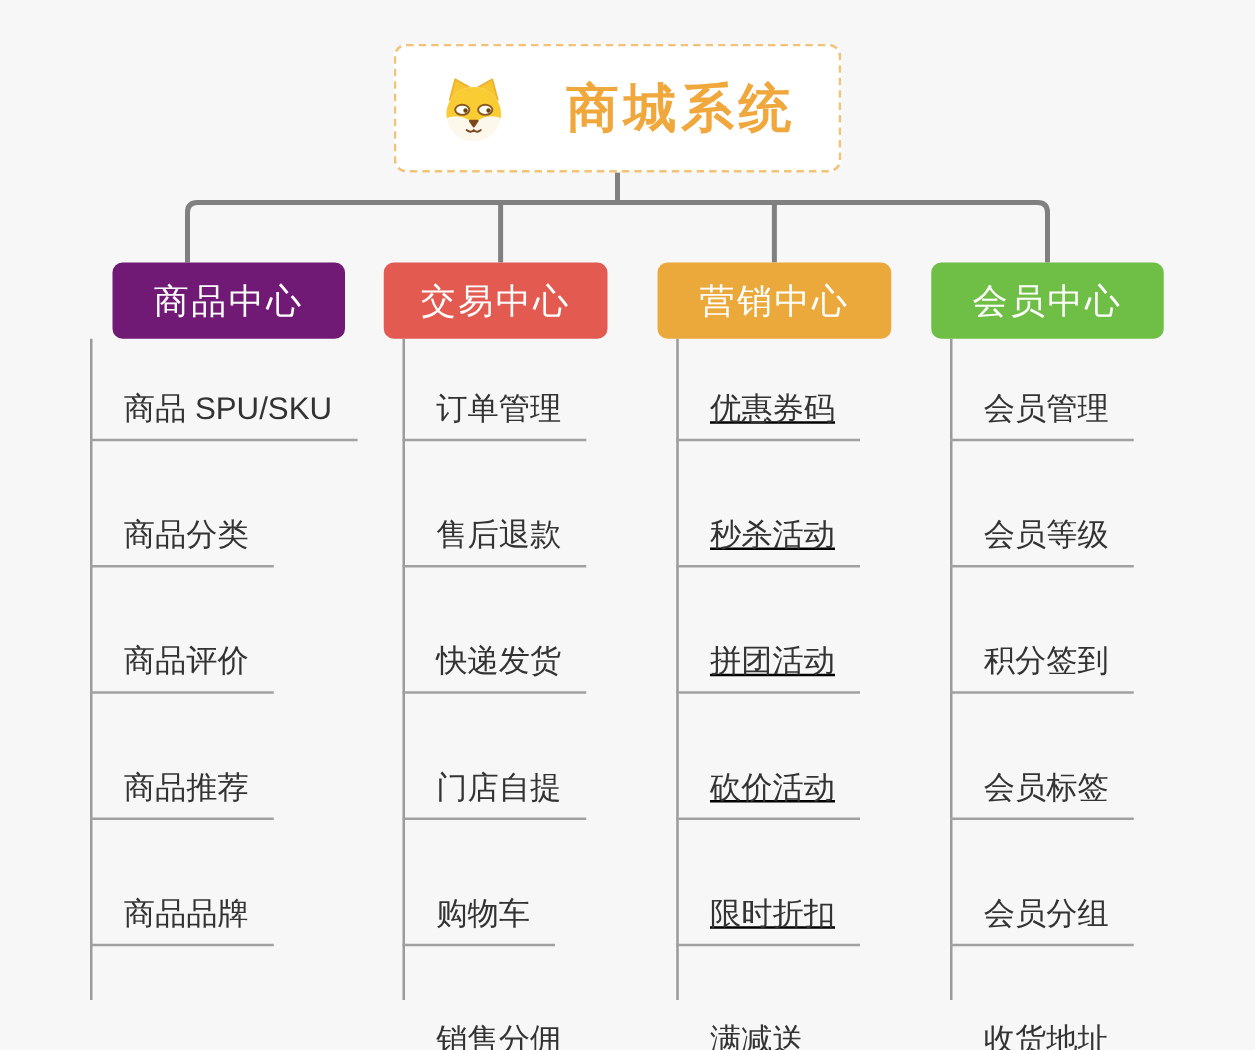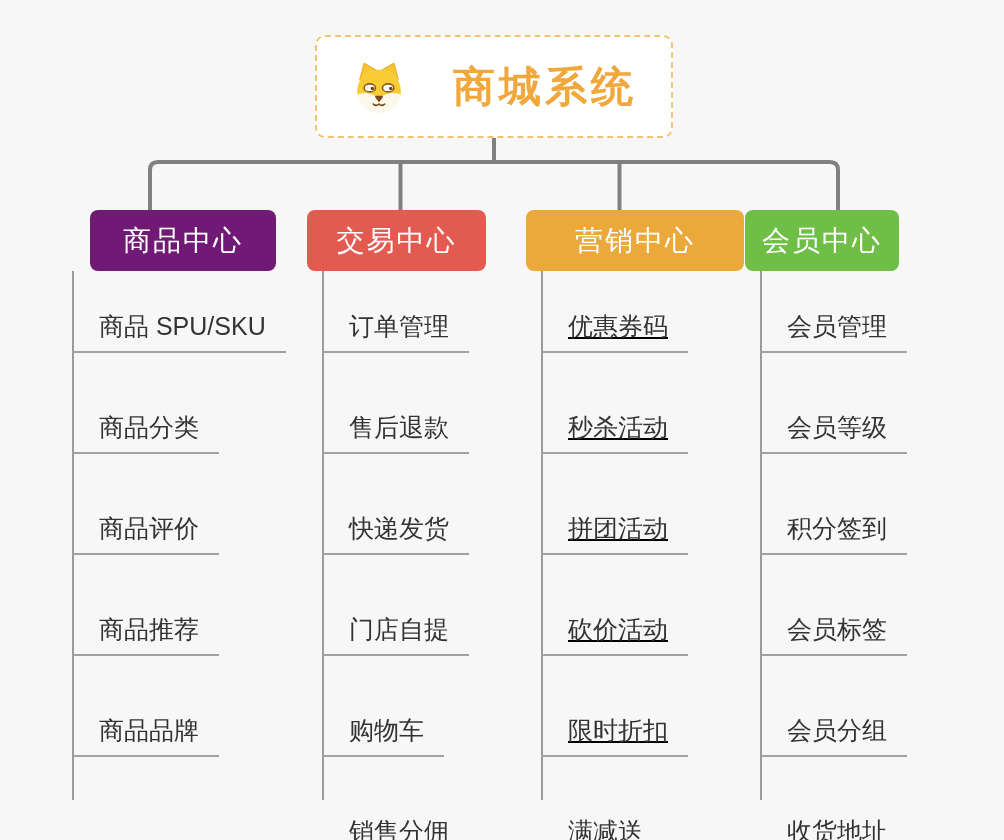--- a/index.html
+++ b/index.html
@@ -28,22 +28,22 @@
   .connectors{position:absolute;left:0;top:0;width:1004px;height:840px;pointer-events:none;}
 
   
   .branch-box{
     position:absolute;top:210px;height:61px;border-radius:8px;
     display:flex;align-items:center;justify-content:center;
     color:#ffffff;font-size:28px;letter-spacing:2px;white-space:nowrap;
   }
   .branch-box.b0{left:57px;width:186px;background:#701a75;margin-left:33px;}
   .branch-box.b1{left:307px;width:179px;background:#e25a50;}
-  .branch-box.b2{left:526px;width:218px;background:#eba93c;}
-  .branch-box.b3{left:745px;width:154px;background:#6fbe45;}
+  .branch-box.b2{left:526px;width:187px;background:#eba93c;}
+  .branch-box.b3{left:745px;width:186px;background:#6fbe45;}
 
   
   .spine{position:absolute;top:271px;width:2px;height:529px;background:#9b9b9b;}
   .spine.s0{left:72px;}
   .spine.s1{left:322px;}
   .spine.s2{left:541px;}
   .spine.s3{left:760px;}
 
   
   .col{position:absolute;top:271px;display:flex;flex-direction:column;align-items:flex-start;gap:12px;}

